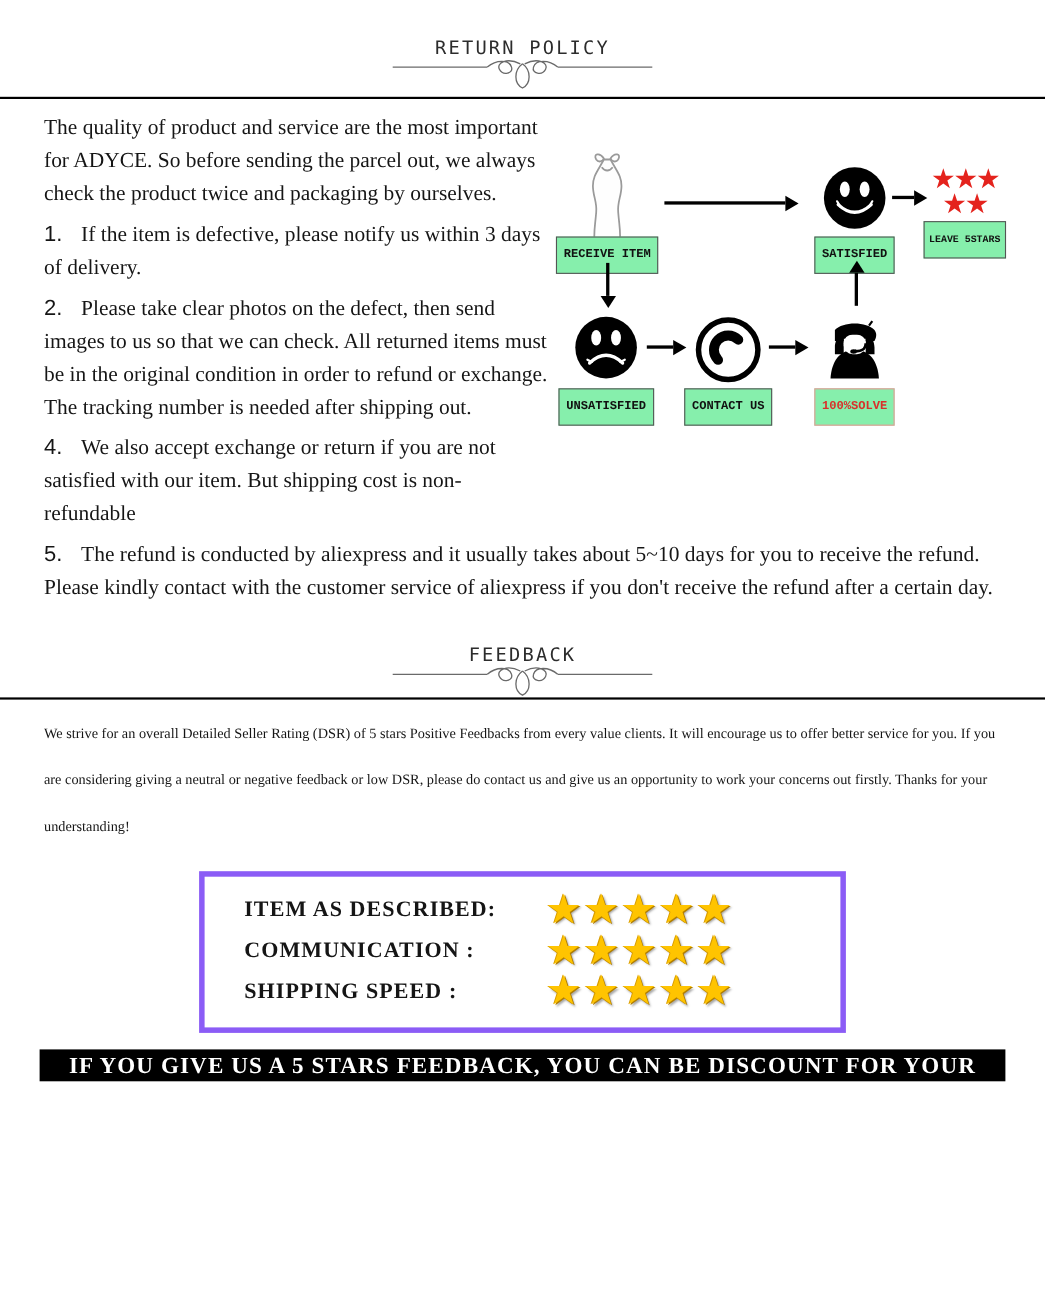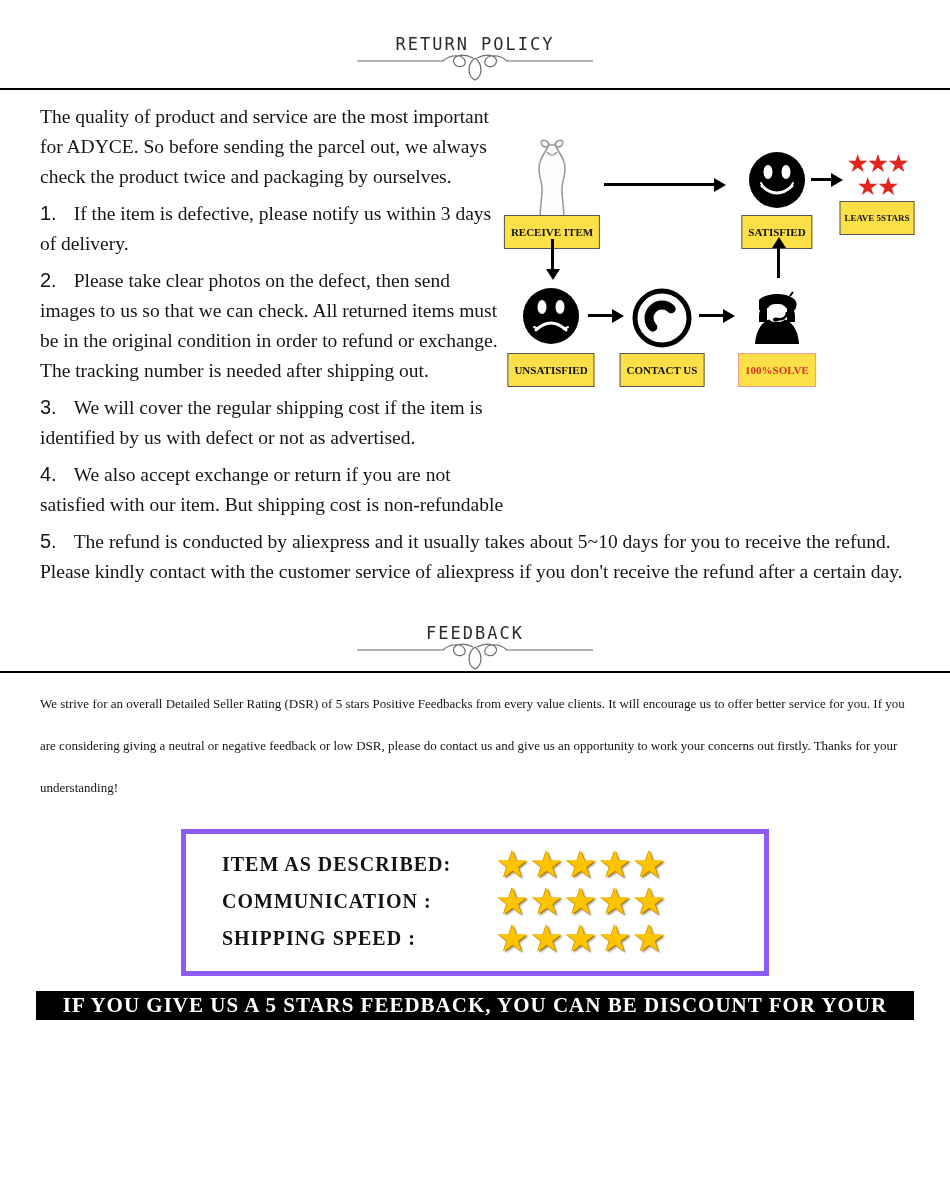--- a/index.html
+++ b/index.html
@@ -16,22 +16,22 @@
   
   .rp-body{padding:12px 40px 0 40px;font-size:19.5px;line-height:30px;}
   .rp-intro p{margin:0;}
   .rp-list{margin-top:4px;}
   .rp-item{margin:6px 0;}
   .rp-num{font-family:"Liberation Sans",sans-serif;font-size:20px;margin-right:17px;}
 
   
   .flowchart{float:right;width:396px;height:358px;margin-left:14px;position:relative;}
   .fc-label{position:absolute;transform:translateX(-50%);white-space:nowrap;
-    font-family:Liberation Serif, serif;font-weight:bold;font-size:11px;
-    border:1px solid #555;background:#fde047;padding:1px 6px;color:#111;}
+    font-family:Liberation Mono, monospace;font-weight:bold;font-size:11px;
+    border:1px solid #555;background:#86efac;padding:1px 6px;color:#111;}
   .fc-label.small{font-size:9px;padding:1px 4px;}
   .fc-label.red{color:#d9302a;border-color:#e89a96;}
   .fc-icon{position:absolute;transform:translateX(-50%);}
   .redstars{position:absolute;transform:translateX(-50%);text-align:center;line-height:0;}
   .redstars .row1{font-size:25px;line-height:24px;letter-spacing:-2px;display:block;}
   .redstars .row2{font-size:25px;line-height:22px;letter-spacing:-2px;display:block;}
 
   
   .h-arrow{position:absolute;height:3px;background:#000;}
   .h-arrow:after{content:"";position:absolute;right:-12px;top:-5.5px;border-left:12px solid #000;
@@ -146,21 +146,20 @@
     <div class="fc-label red" style="left: 263px; top: 251px; color: rgb(217, 48, 42);">100%SOLVE</div>
   </div>
 
   <div class="rp-intro">
     <p>The quality of product and service are the most important for ADYCE. So before sending the parcel out, we always check the product twice and packaging by ourselves.</p>
   </div>
 
   <div class="rp-list">
       <div class="rp-item"><span class="rp-num">1.</span><span>If the item is defective, please notify us within 3 days of delivery.</span></div>
       <div class="rp-item"><span class="rp-num">2.</span><span>Please take clear photos on the defect, then send images to us so that we can check. All returned items must be in the original condition in order to refund or exchange. The tracking number is needed after shipping out.</span></div>
-      <div class="rp-item"><span class="rp-num">3.</span><span>We will cover the regular shipping cost if the item is identified by us with defect or not as advertised.</span></div>
       <div class="rp-item"><span class="rp-num">4.</span><span>We also accept exchange or return if you are not satisfied with our item. But shipping cost is non-refundable</span></div>
       <div class="rp-item"><span class="rp-num">5.</span><span>The refund is conducted by aliexpress and it usually takes about 5~10 days for you to receive the refund. Please kindly contact with the customer service of aliexpress if you don't receive the refund after a certain day.</span></div>
     </div>
 
   <div class="clear"></div>
 </div>
 
 <div class="sec-header fb-header">
   <span class="sec-title">FEEDBACK</span>
   <svg class="flourish" width="240" height="30" viewBox="0 0 240 30">

